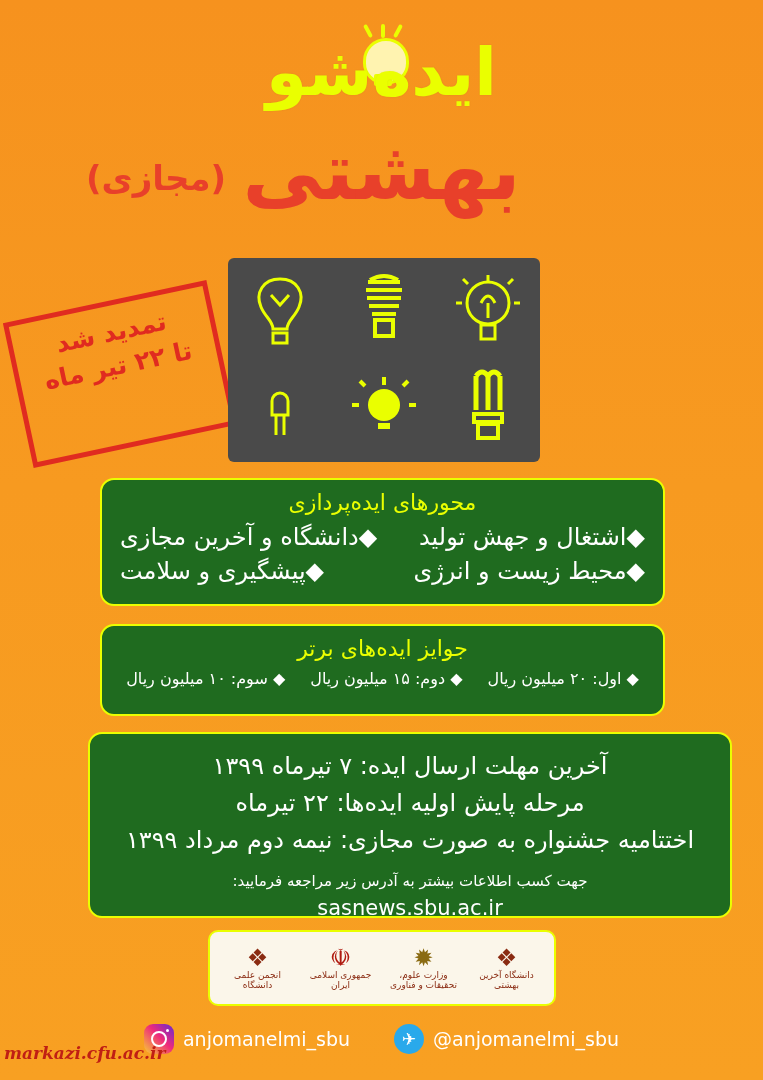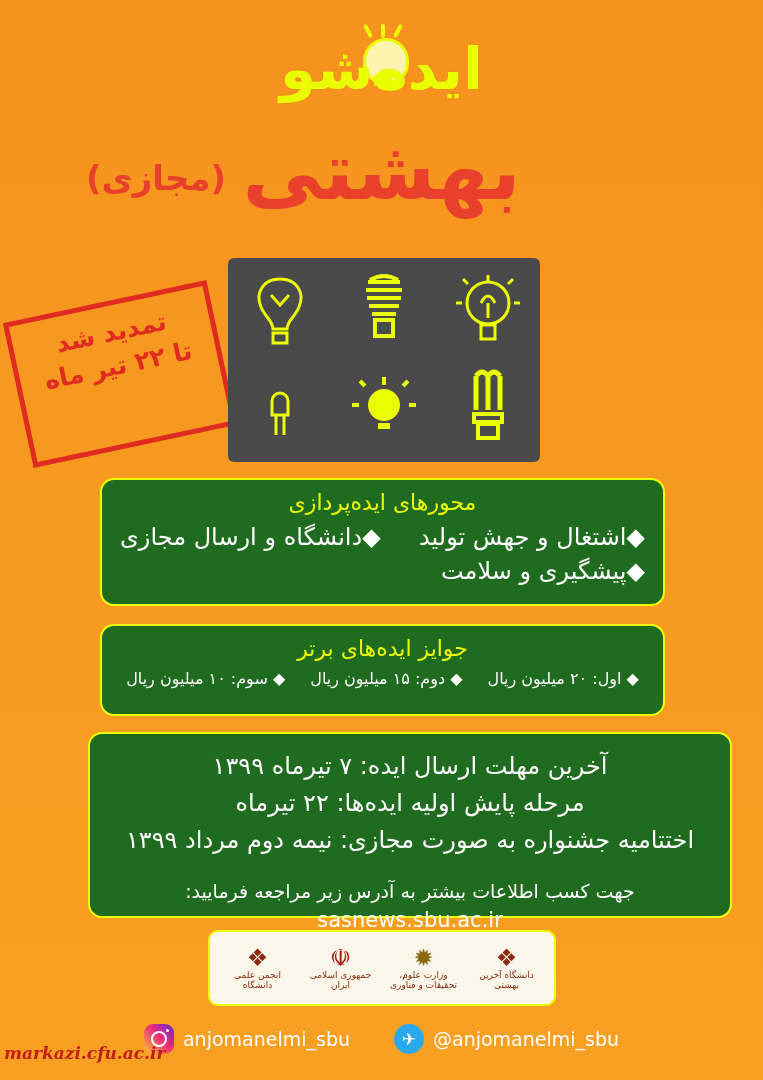--- a/index.html
+++ b/index.html
@@ -30,21 +30,21 @@
     right: 0;
     height: 240px;
   }
   .title-main {
     position: absolute;
     top: 36px;
     left: 0;
     right: 0;
     text-align: center;
     font-family: "DejaVu Sans", sans-serif;
-    font-size: 58px;
+    font-size: 66px;
     font-weight: bold;
     color: #eaff00;
     letter-spacing: -2px;
     line-height: 0.95;
     text-shadow: 0 0 2px rgba(0,0,0,0.08);
     direction: rtl;
   }
   .title-sub {
     position: absolute;
     top: 128px;
@@ -206,22 +206,22 @@
     left: 88px;
     width: 644px;
     height: 186px;
     padding-top: 14px;
   }
   .dates .dline {
     font-size: 24px;
     line-height: 1.55;
   }
   .dates .note {
-    font-size: 19px;
-    margin-top: 20px;
+    font-size: 15px;
+    margin-top: 12px;
     text-align: center;
   }
   .dates .url {
     font-size: 21px;
     margin-top: 6px;
     direction: ltr;
   }
 
   
   .logos {
@@ -400,23 +400,24 @@
         <line x1="24" y1="44" x2="24" y2="64" stroke="#eaff00" stroke-width="3"></line>
       </svg>
     </div>
   </div>
 
   <div class="gbox axes">
     <div class="hdr">محورهای ایده‌پردازی</div>
     <div class="axes-rows">
       <div class="axes-row">
         <span>◆اشتغال و جهش تولید</span>
-        <span>◆دانشگاه و ارسال مجازی</span>
+        <span>◆دانشگاه و آخرین مجازی</span>
       </div>
       <div class="axes-row">
+        <span>◆محیط زیست و انرژی</span>
         <span>◆پیشگیری و سلامت</span>
       </div>
     </div>
   </div>
 
   <div class="gbox prizes">
     <div class="hdr">جوایز ایده‌های برتر</div>
     <div class="prize-line">
       <span>◆ اول: ۲۰ میلیون ریال</span>
       <span>◆ دوم: ۱۵ میلیون ریال</span>

